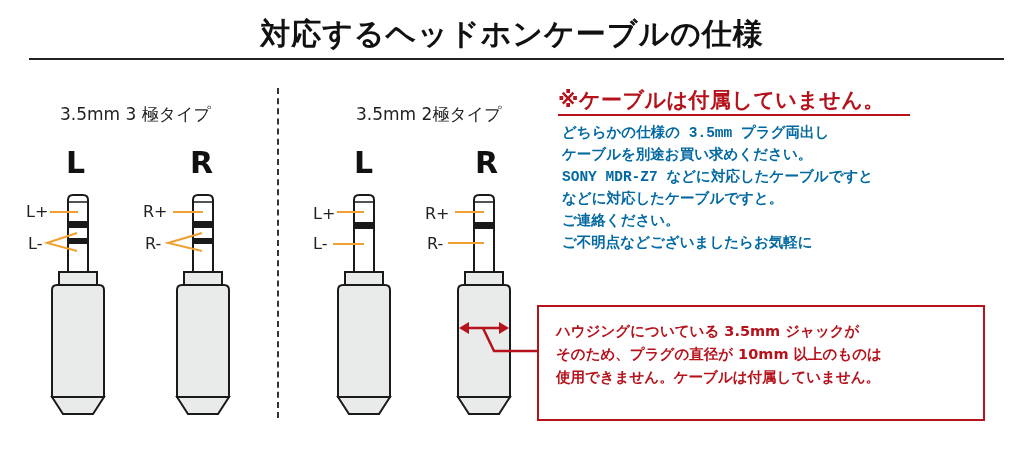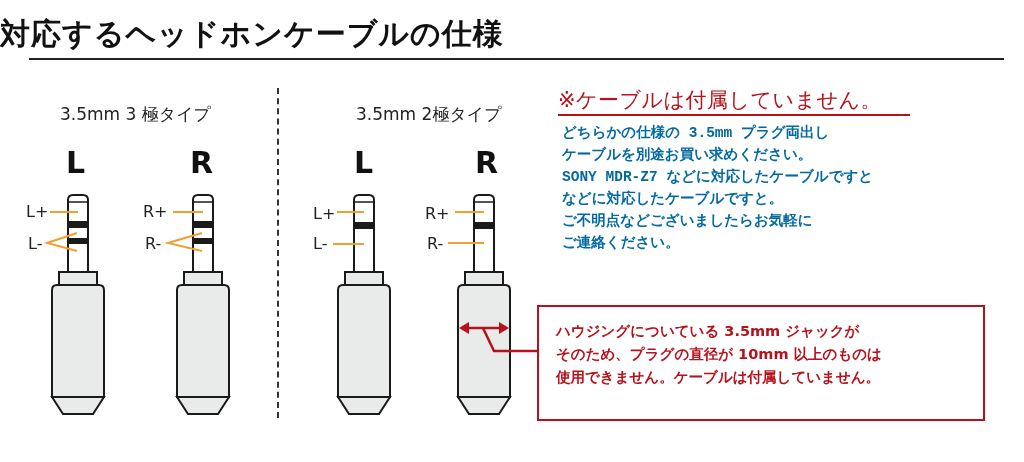--- a/index.html
+++ b/index.html
@@ -1,24 +1,24 @@
 <!DOCTYPE html>
 <html><head>
 <meta charset="utf-8">
 <style>
   html, body { margin:0; padding:0; background:#ffffff; }
   body { width:1024px; height:462px; position:relative; overflow:hidden; font-family:"DejaVu Sans", sans-serif; }
-  .title { position:absolute; left:0; top:14px; width:1024px; font-size:30px; font-weight:bold; color:#111; letter-spacing:1px; }
+  .title { position:absolute; left:0; top:14px; width:1024px; text-align:center; font-size:30px; font-weight:bold; color:#111; letter-spacing:1px; }
   .title-rule { position:absolute; left:29px; top:58px; width:975px; height:2px; background:#222; }
   .divider { position:absolute; left:277px; top:88px; width:0; height:330px; border-left:2px dashed #333; }
   .section-label { position:absolute; font-size:17px; color:#222; }
   .channel { position:absolute; font-size:30px; font-weight:bold; color:#111; }
   .pin-label { position:absolute; font-size:16px; color:#222; }
   svg.plugs { position:absolute; left:0; top:0; }
-  .warn-title { position:absolute; left:558px; top:86px; font-size:21px; font-weight:normal; color:#b5121b; letter-spacing:0.5px; }
+  .warn-title { position:absolute; left:558px; top:86px; font-size:21px; font-weight:bold; color:#b5121b; letter-spacing:0.5px; }
   .warn-rule { position:absolute; left:558px; top:114px; width:352px; height:2px; background:#b5121b; }
   .warn-body { position:absolute; left:562px; top:122px; font-size:14.5px; font-weight:bold; color:#0369a1; line-height:22px;font-family:Liberation Mono, monospace; }
   .notice-box { position:absolute; left:537px; top:305px; width:448px; height:116px; border:2px solid #b5121b; box-sizing:border-box; }
   .notice-text { position:absolute; left:556px; top:320px; font-size:14.5px; font-weight:bold; color:#b5121b; line-height:23px; }
 </style>
 </head>
 <body>
 
 <div class="title">対応するヘッドホンケーブルの仕様</div>
 <div class="title-rule"></div>
@@ -95,22 +95,22 @@
   </g>
 </svg>
 
 <div class="warn-title">※ケーブルは付属していません。</div>
 <div class="warn-rule"></div>
 <div class="warn-body">
   <div>どちらかの仕様の 3.5mm プラグ両出し</div>
   <div>ケーブルを別途お買い求めください。</div>
   <div>SONY MDR-Z7 などに対応したケーブルですと</div>
   <div>などに対応したケーブルですと。</div>
+  <div>ご連絡ください。</div>
   <div>ご不明点などございましたらお気軽に</div>
-  <div>ご連絡ください。</div>
 </div>
 
 <div class="notice-box"></div>
 <div class="notice-text">
   <div>ハウジングについている 3.5mm ジャックが</div>
   <div>そのため、プラグの直径が 10mm 以上のものは</div>
   <div>使用できません。ケーブルは付属していません。</div>
 </div>
 
 </body></html>

